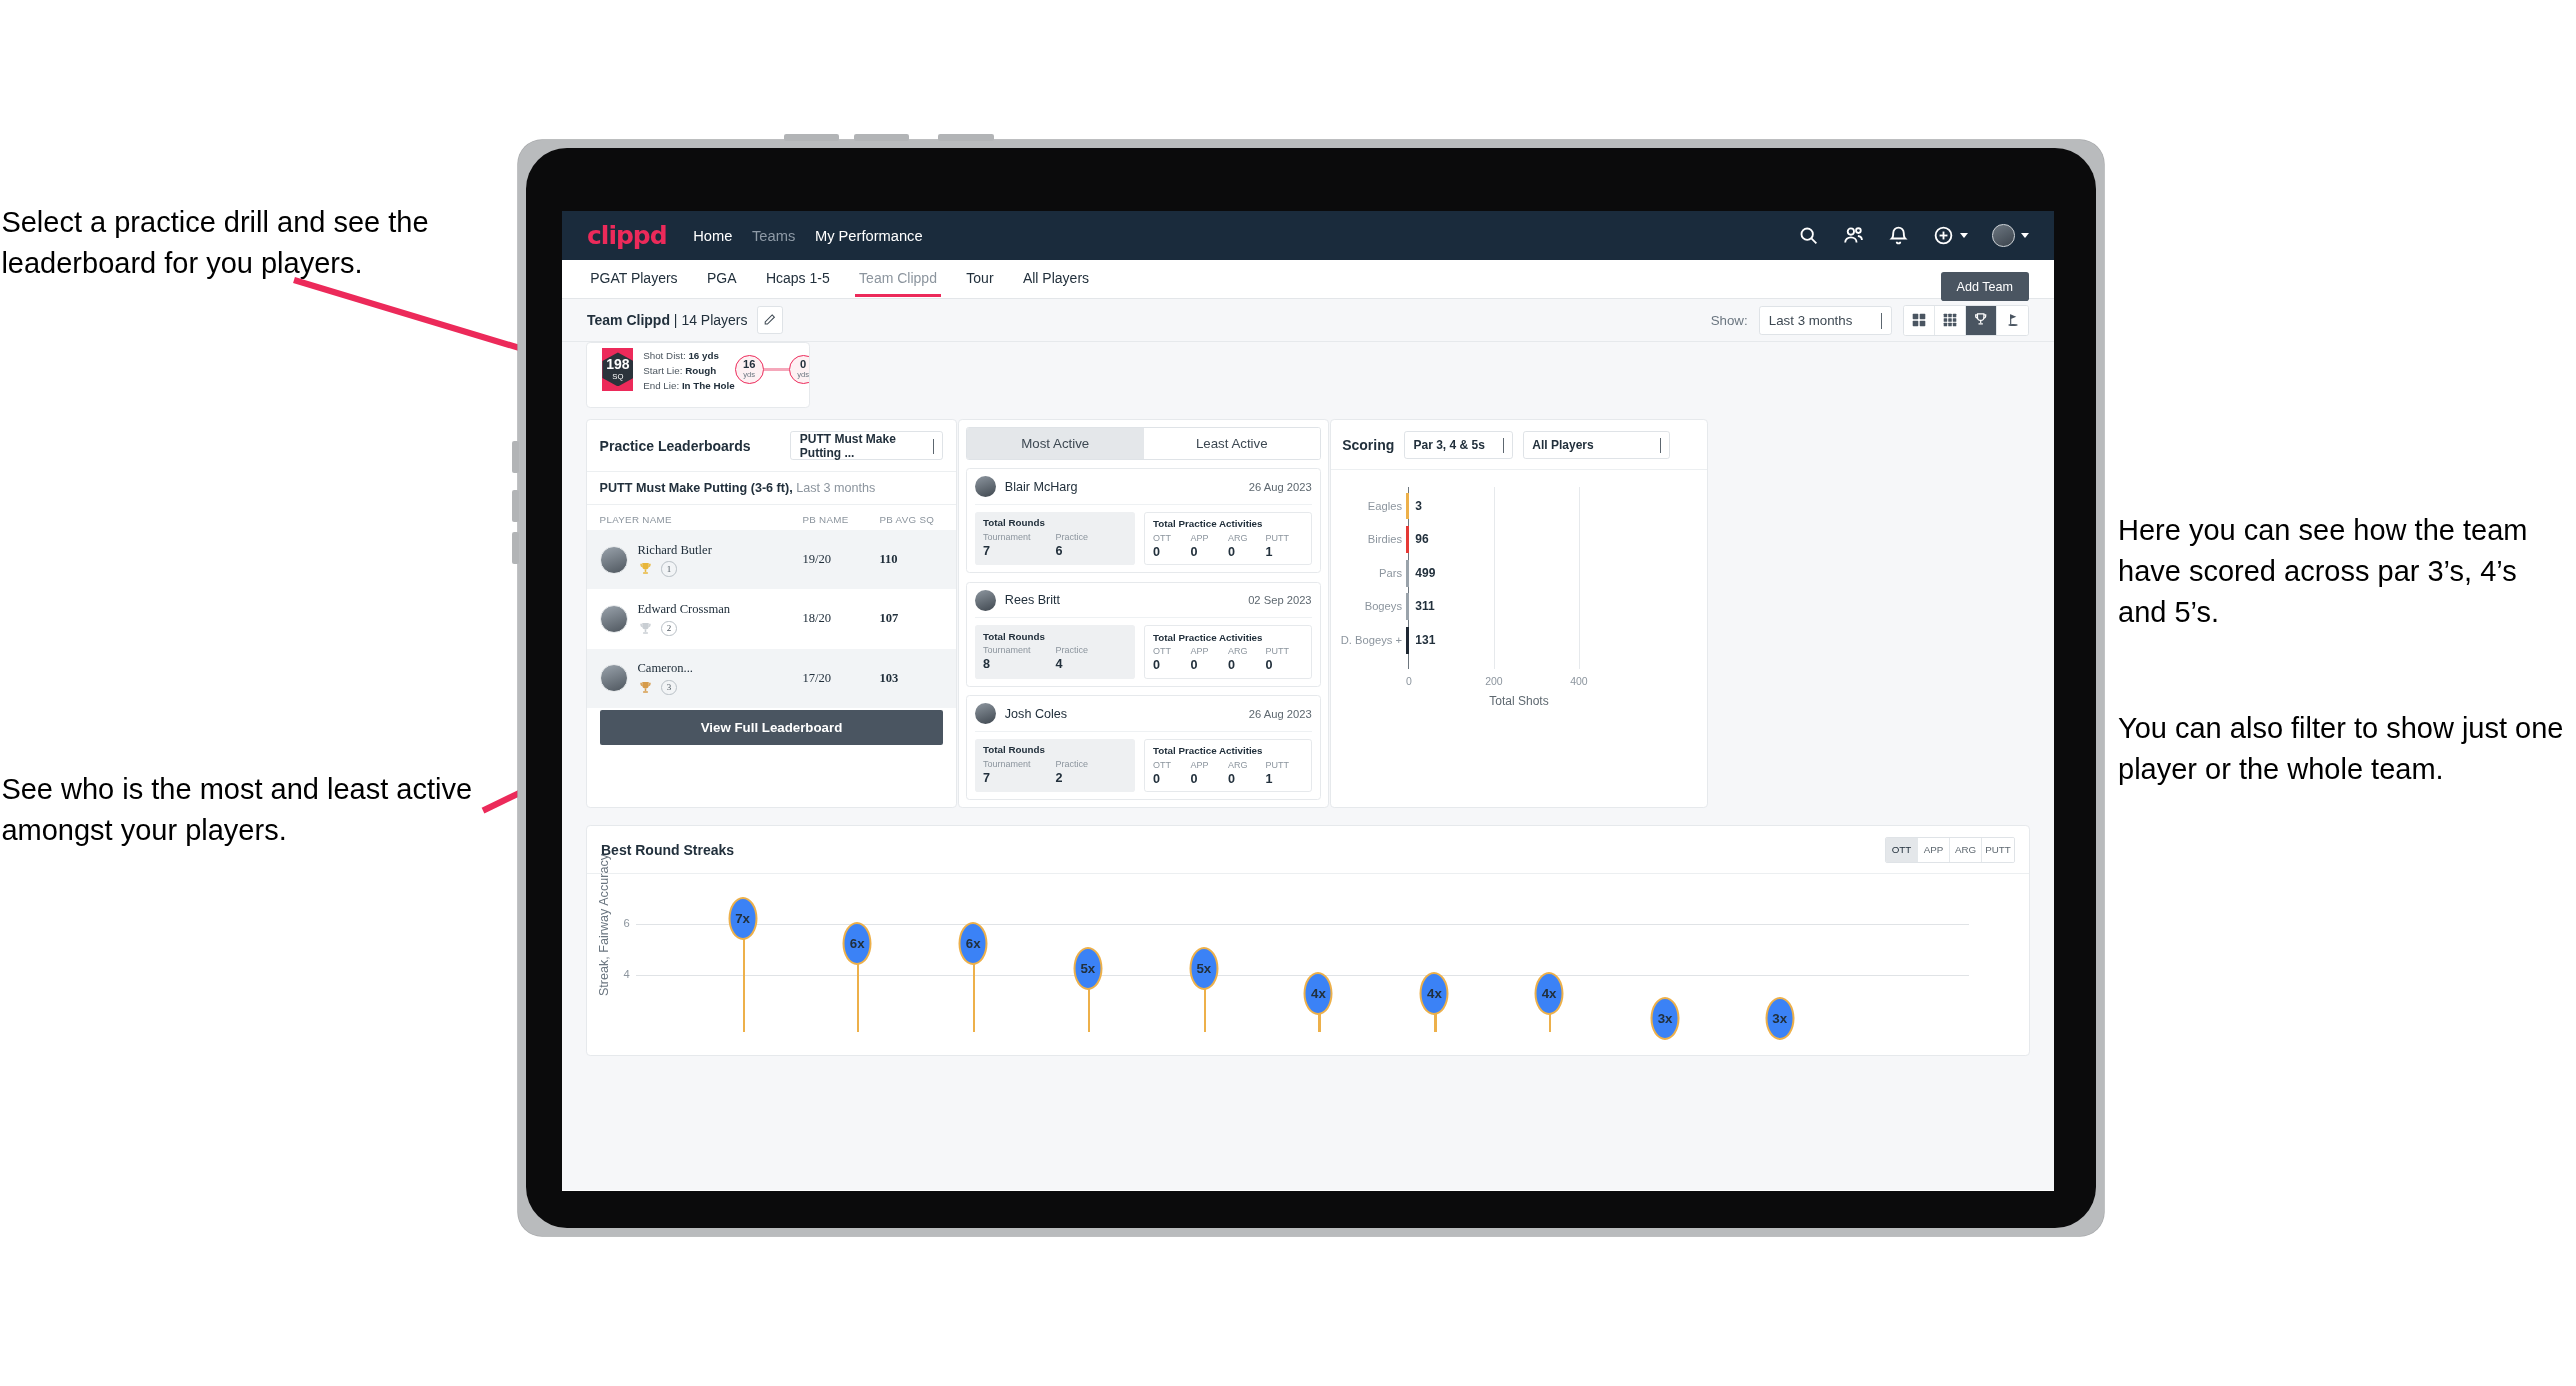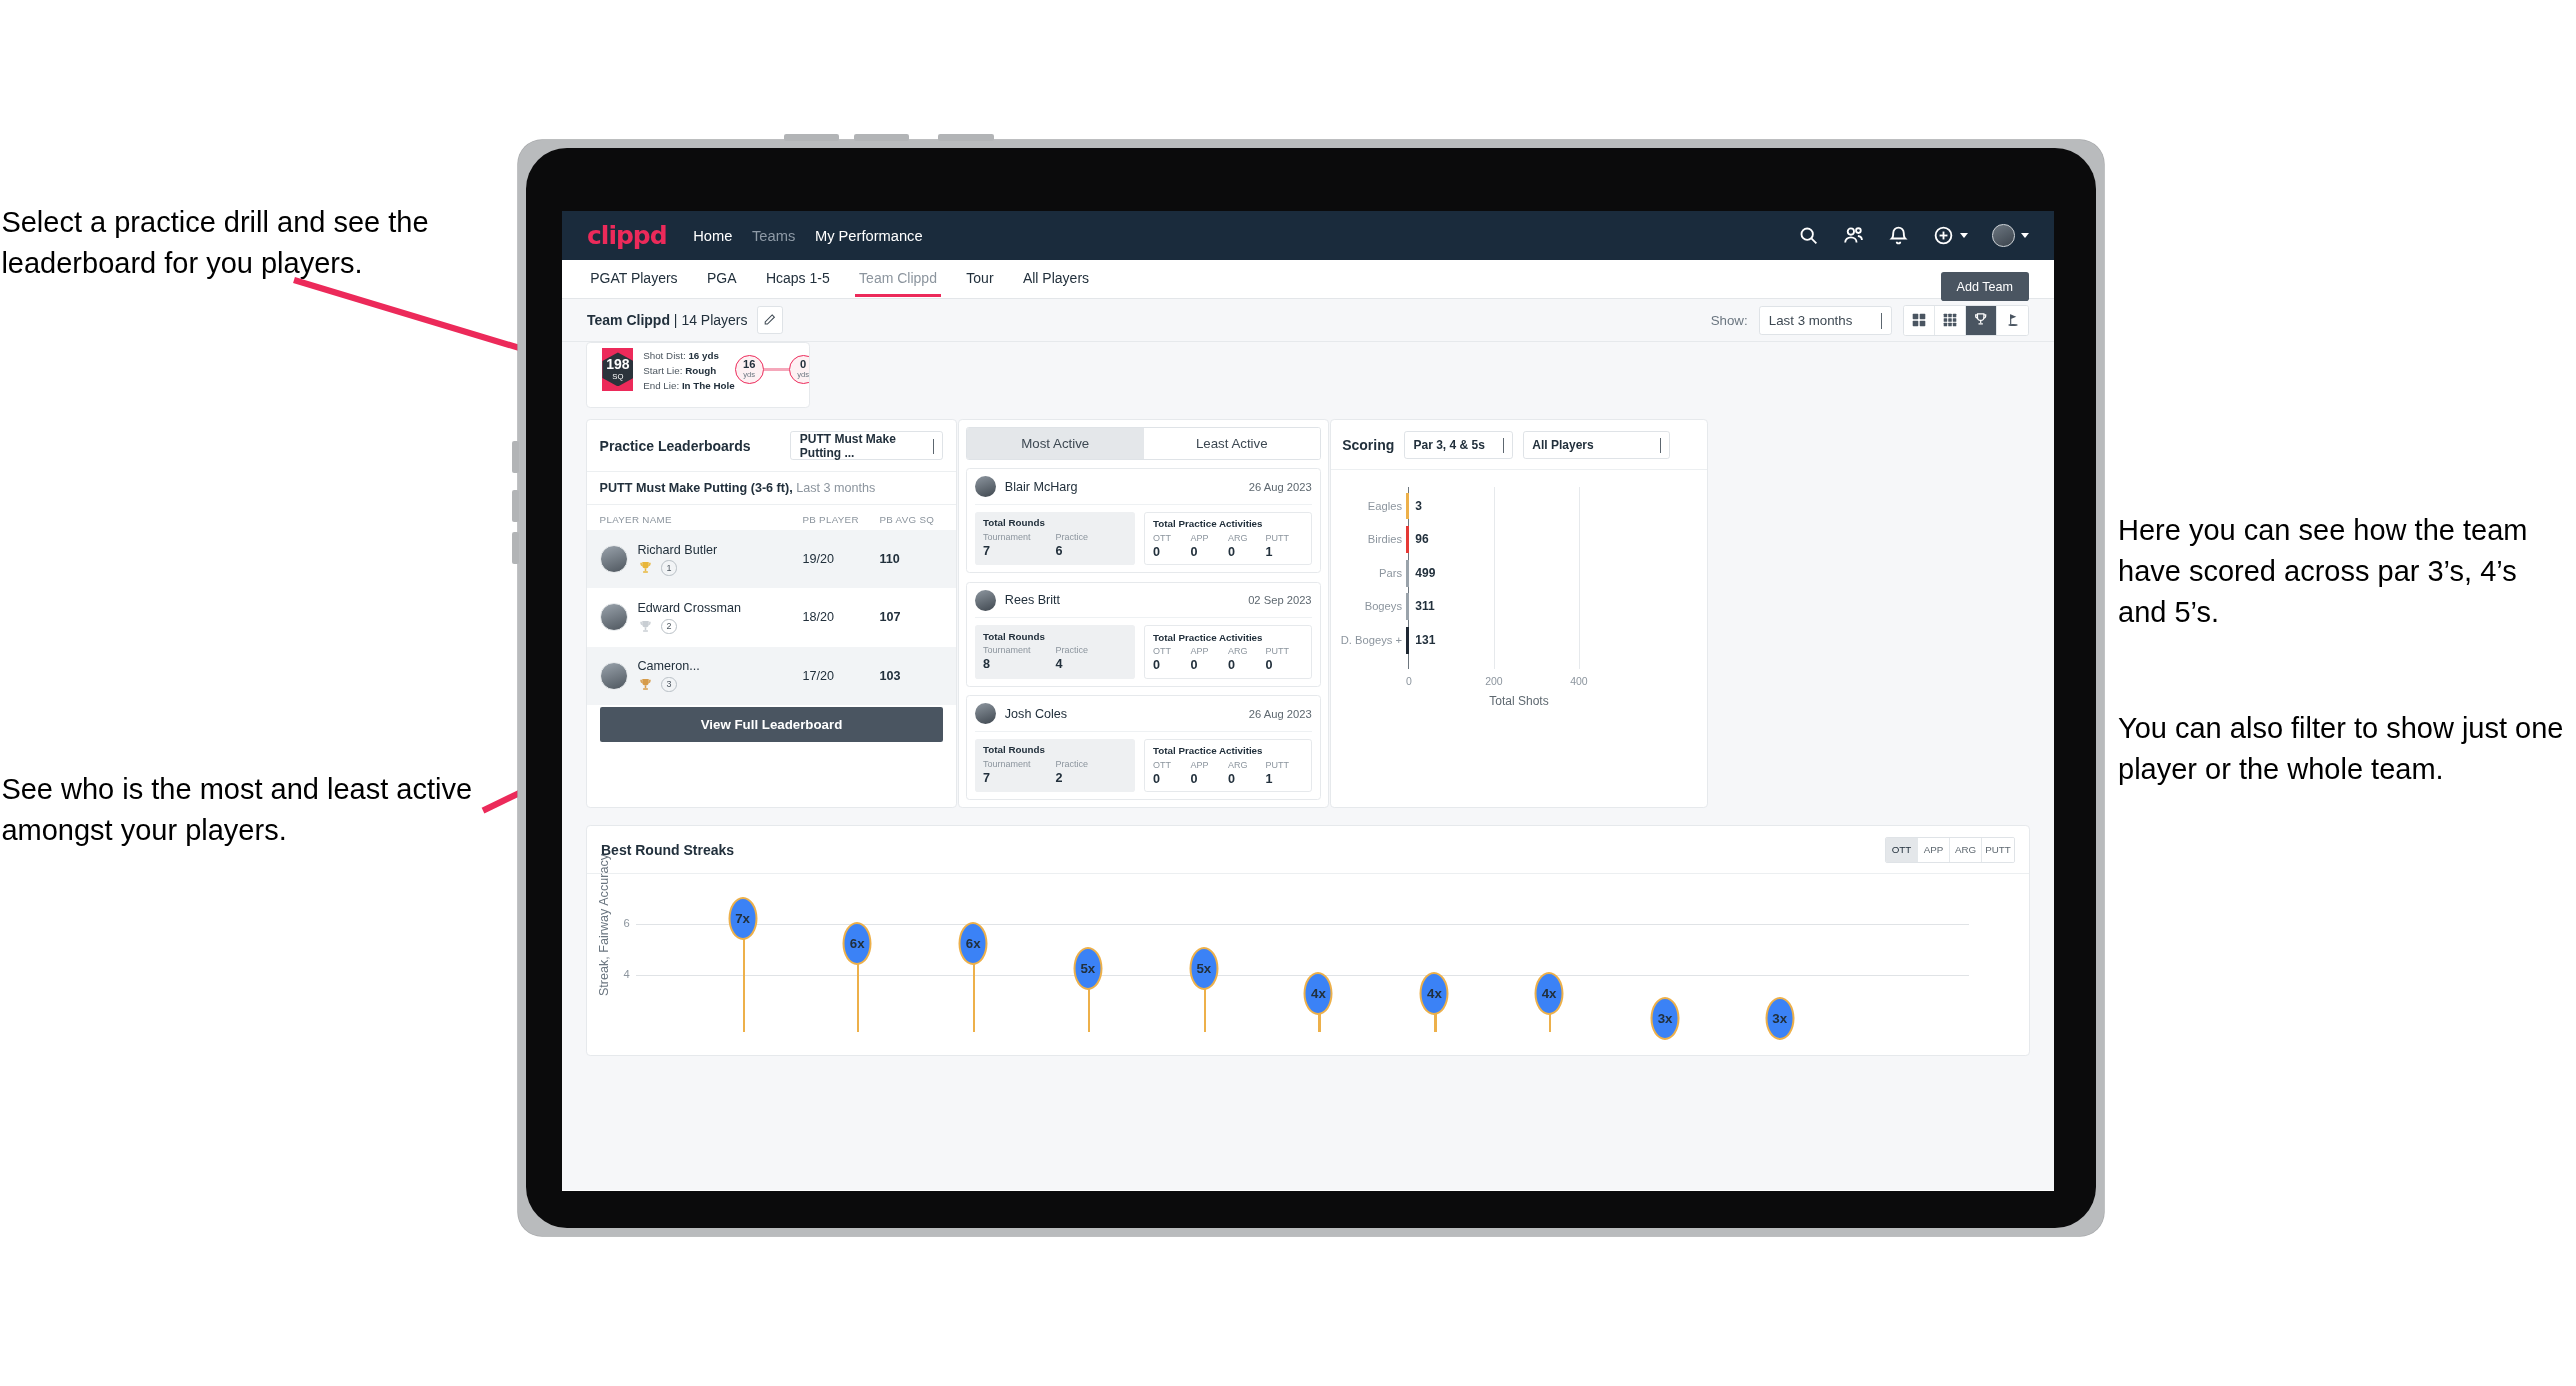--- a/index.html
+++ b/index.html
@@ -224,21 +224,21 @@
     display: flex; align-items: center; padding: 0 8.4px;
     font-size: 12px; font-weight: bold; color: #22303c;
   }
   #drill-select .cv { margin-left: auto; }
   #lb-sub { padding: 9px 12.6px; font-size: 12.6px; color: #8c959e; border-bottom: 0.7px solid #eceff1; }
   #lb-sub b { color: #22303c; font-weight: bold; }
   #lb-cols { display: flex; padding: 8.4px 12.6px 5.6px; font-size: 9.8px; color: #8c959e; letter-spacing: 0.3px; }
   #lb-cols .c1 { flex: 1; }
   #lb-cols .c2 { width: 77px; }
   #lb-cols .c3 { width: 64px; }
-  .lb-row { display: flex; align-items: center; padding: 12.6px 12.6px; }
+  .lb-row { display: flex; align-items: center; padding: 12.6px 12.6px; font-family: Liberation Serif, serif; }
   .lb-row.alt { background: #f2f4f6; }
   .lb-av { width: 28px; height: 28px; border-radius: 50%; border: 1.4px solid #e7eaec; background: linear-gradient(160deg,#9aa3ac,#4e565e); margin-right: 9.8px; flex: none; }
   .lb-nm { flex: 1; }
   .lb-nm .n { font-size: 12.6px; color: #22303c; white-space: nowrap; }
   .lb-badges { display: flex; align-items: center; gap: 7px; margin-top: 3.5px; }
   .rank-circle { width: 15.4px; height: 15.4px; border-radius: 50%; border: 0.7px solid #b9c0c6; display: flex; align-items: center; justify-content: center; font-size: 9px; color: #4c565f; }
   .lb-sc { width: 77px; font-size: 12.6px; color: #22303c; }
   .lb-sq { width: 64px; font-size: 12.6px; font-weight: bold; color: #22303c; }
   #lb-btn { margin: 2.8px 12.6px 12.6px; height: 35px; background: #4a5561; color: #fff; font-size: 13.3px; font-weight: bold; display: flex; align-items: center; justify-content: center; border-radius: 2.1px; }
 
@@ -484,21 +484,21 @@
             <div id="drill-select">
               <span>PUTT Must Make Putting ...</span>
               <span class="cv"><span class="chev"></span></span>
             </div>
           </div>
           <div id="lb-sub">
             <b>PUTT Must Make Putting (3-6 ft),</b><span> Last 3 months</span>
           </div>
           <div id="lb-cols">
             <span class="c1">PLAYER NAME</span>
-            <span class="c2">PB PLAYER</span>
+            <span class="c2">PB NAME</span>
             <span class="c3">PB AVG SQ</span>
           </div>
 
           <div class="lb-row alt">
             <div class="lb-av"></div>
             <div class="lb-nm">
               <div class="n">Richard Butler</div>
               <div class="lb-badges">
                 <svg width="17" height="15.4" viewBox="0 0 24 24" fill="#e8b63a">
                     <path d="M7 3h10v5a5 5 0 0 1-10 0z"></path>

